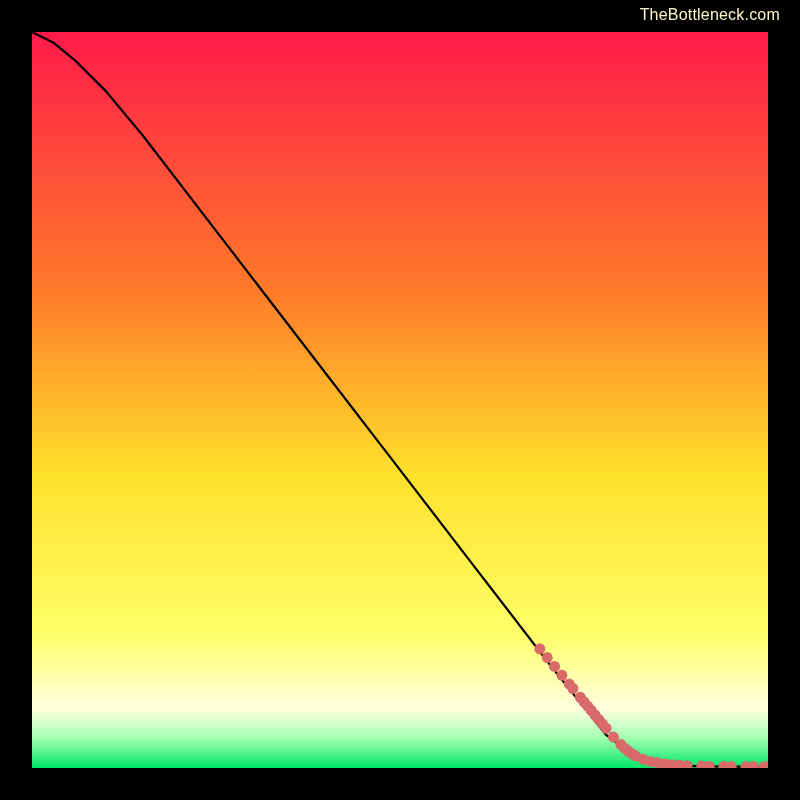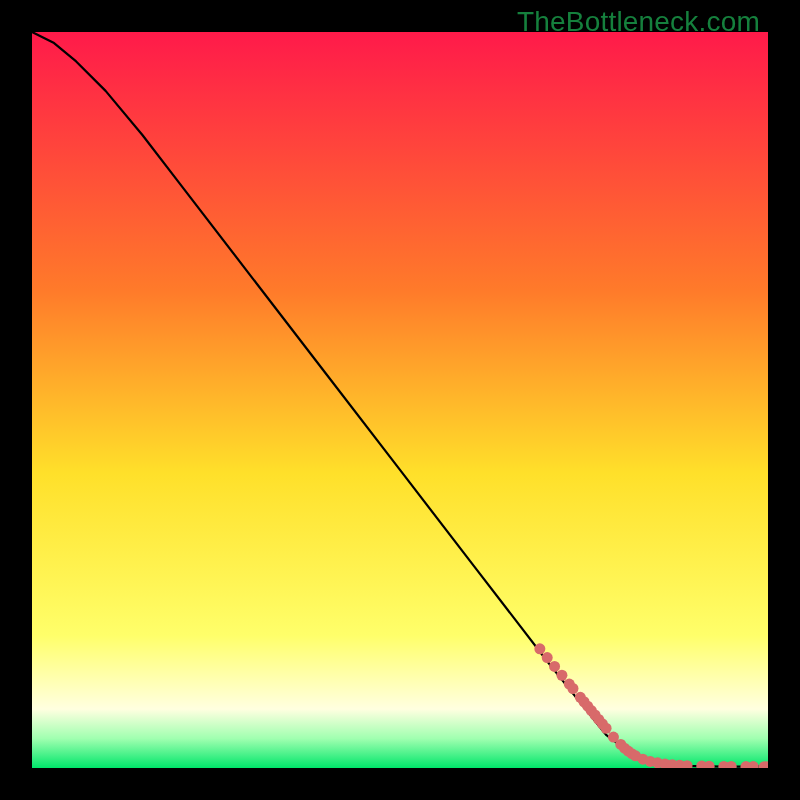--- a/index.html
+++ b/index.html
@@ -22,23 +22,23 @@
   .plot-area {
     position: absolute;
     left: 0;
     top: 0;
     width: 736px;
     height: 736px;
   }
   .watermark {
     position: absolute;
     top: 6px;
-    right: 40px;
-    color: #15803d;
-    font-size: 28px;
+    right: 20px;
+    color: #fef9c3;
+    font-size: 16px;
     font-weight: 500;
     letter-spacing: 0.2px;
   }
 </style>
 </head>
 <body>
 
 <div class="watermark">TheBottleneck.com</div>
 
 <div class="frame">

